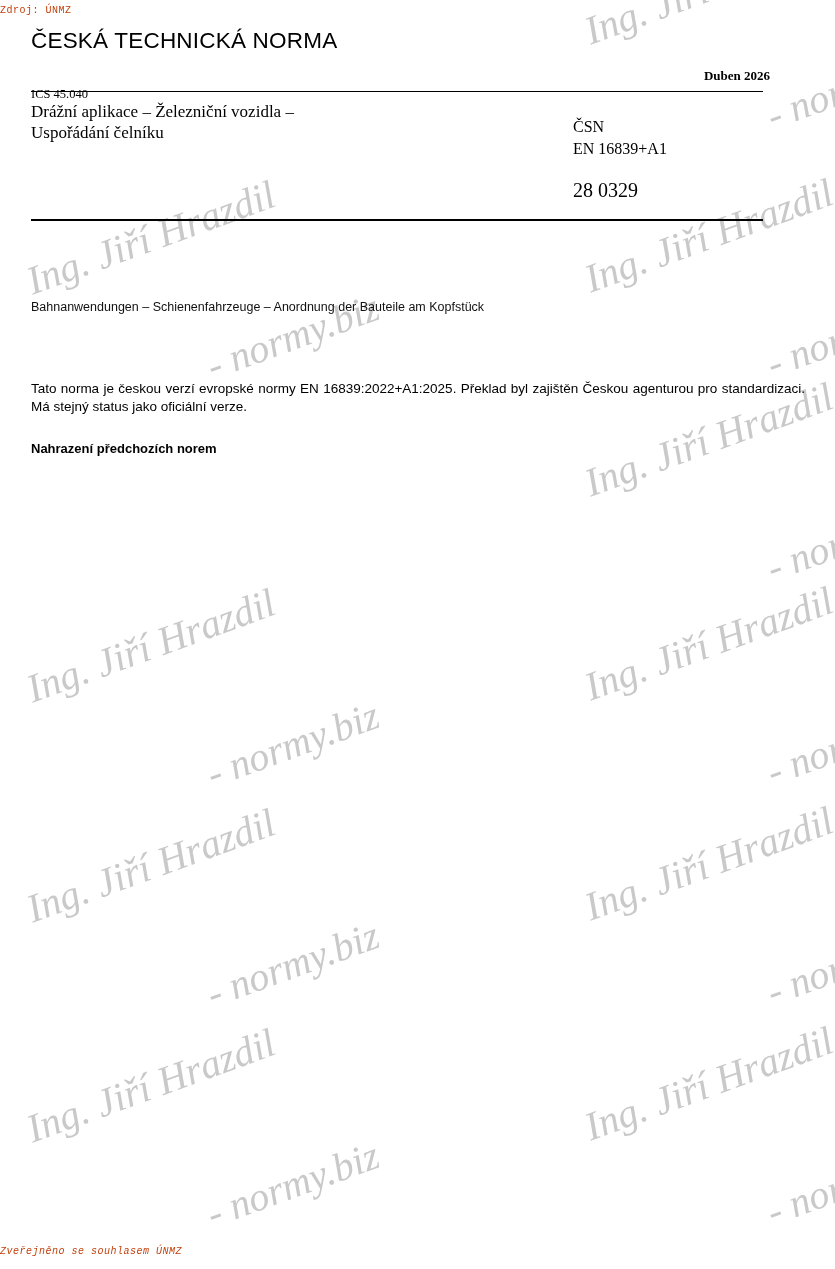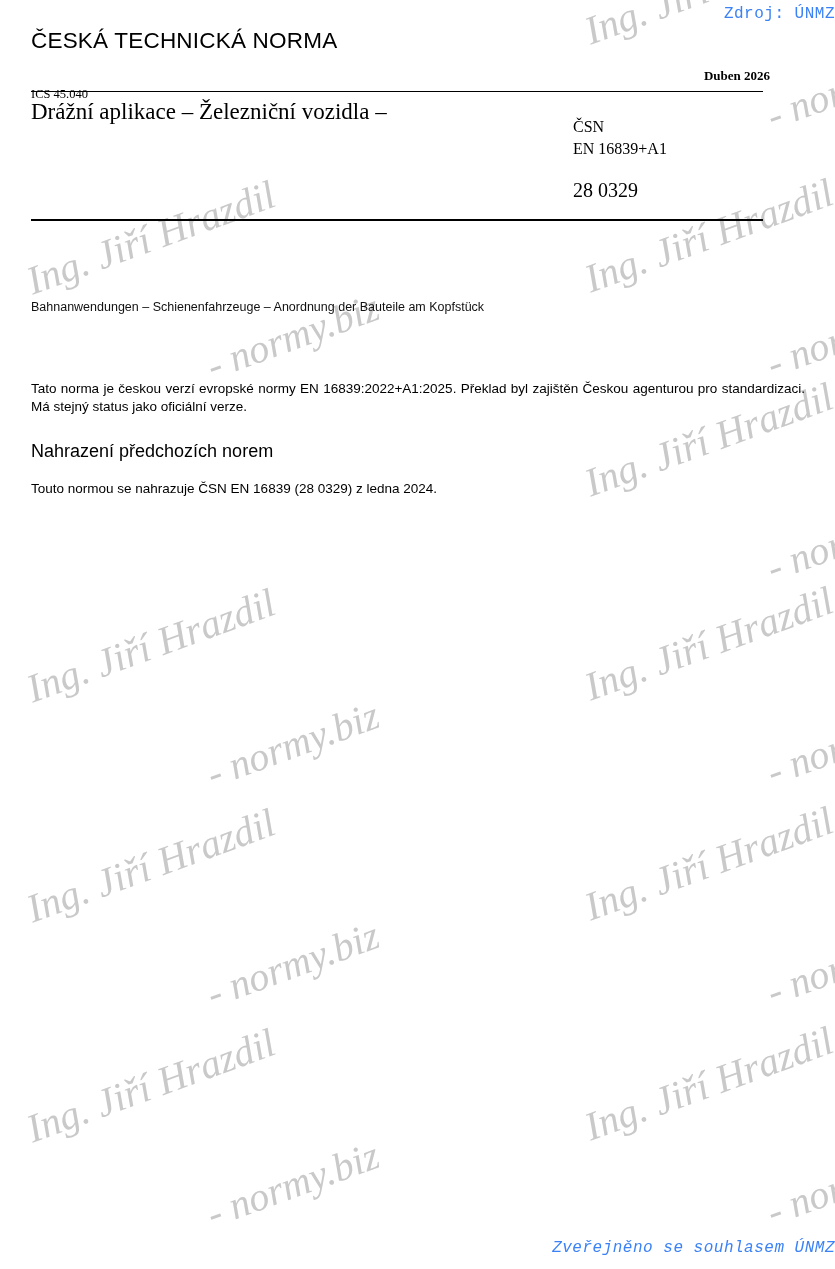--- a/index.html
+++ b/index.html
@@ -49,25 +49,25 @@
   .wm-site {
     font-size: 40px;
     transform: rotate(-20deg);
     transform-origin: left top;
   }
 
   
   .src-top, .src-bottom {
     position: absolute;
     width: 100%;
-    text-align: right;
+    text-align: left;
     font-family: "Liberation Mono", monospace;
-    font-size: 16px;
+    font-size: 10px;
     letter-spacing: 0.5px;
-    color: #3b82f6;
+    color: #c2410c;
   }
   .src-top { top: 5px; }
   .src-bottom { bottom: 12px; font-style: italic; }
 
   
   .content {
     position: absolute;
     left: 31px;
     top: 0;
     width: 740px;
@@ -113,21 +113,21 @@
   .title-block {
     position: relative;
     margin-top: 9px;
     height: 110px;
   }
   .cz-title {
     position: absolute;
     left: 0;
     top: 0;
     font-family: "Liberation Serif", serif;
-    font-size: 23px;
+    font-size: 17px;
     line-height: 21px;
   }
   .std-ref {
     position: absolute;
     left: 542px;
     top: 15px;
     font-family: "Liberation Serif", serif;
     font-size: 16px;
     line-height: 22px;
   }
@@ -157,24 +157,24 @@
     margin-top: 60px;
     width: 774px;
   }
   .para {
     font-size: 13.5px;
     line-height: 17.5px;
     text-align: justify;
     margin-bottom: 14px;
   }
   .subhead {
-    font-size: 18px;
-    font-weight: normal;
+    font-size: 13px;
+    font-weight: bold;
     margin-top: 26px;
-    margin-bottom: 18px;
+    margin-bottom: 30px;
   }
   .para-last {
     font-size: 13.5px;
     line-height: 17.5px;
   }
 </style>
 </head>
 <body>
 
 <div class="page">
@@ -221,34 +221,34 @@
     <div class="ics-row">
       <div class="ics-label">ICS 45.040</div>
       <div class="date-label">Duben 2026</div>
     </div>
 
     <div class="rule-thin"></div>
 
     <div class="title-block">
       <div class="cz-title">
         <div>Drážní aplikace – Železniční vozidla –</div>
+        <div>Uspořádání čelníku</div>
       </div>
       <div class="std-ref">
         <div>ČSN</div>
         <div>EN 16839+A1</div>
       </div>
       <div class="std-num">28 0329</div>
     </div>
 
     <div class="rule-thick"></div>
 
     <div class="alt-titles">
       <div>Bahnanwendungen – Schienenfahrzeuge – Anordnung der Bauteile am Kopfstück</div>
     </div>
 
     <div class="para-block">
       <div class="para">Tato norma je českou verzí evropské normy EN 16839:2022+A1:2025. Překlad byl zajištěn Českou agenturou pro standardizaci. Má stejný status jako oficiální verze.</div>
       <div class="subhead">Nahrazení předchozích norem</div>
-      <div class="para-last">Touto normou se nahrazuje ČSN EN 16839 (28 0329) z ledna 2024.</div>
     </div>
 
   </div>
 </div>
 
 </body></html>

